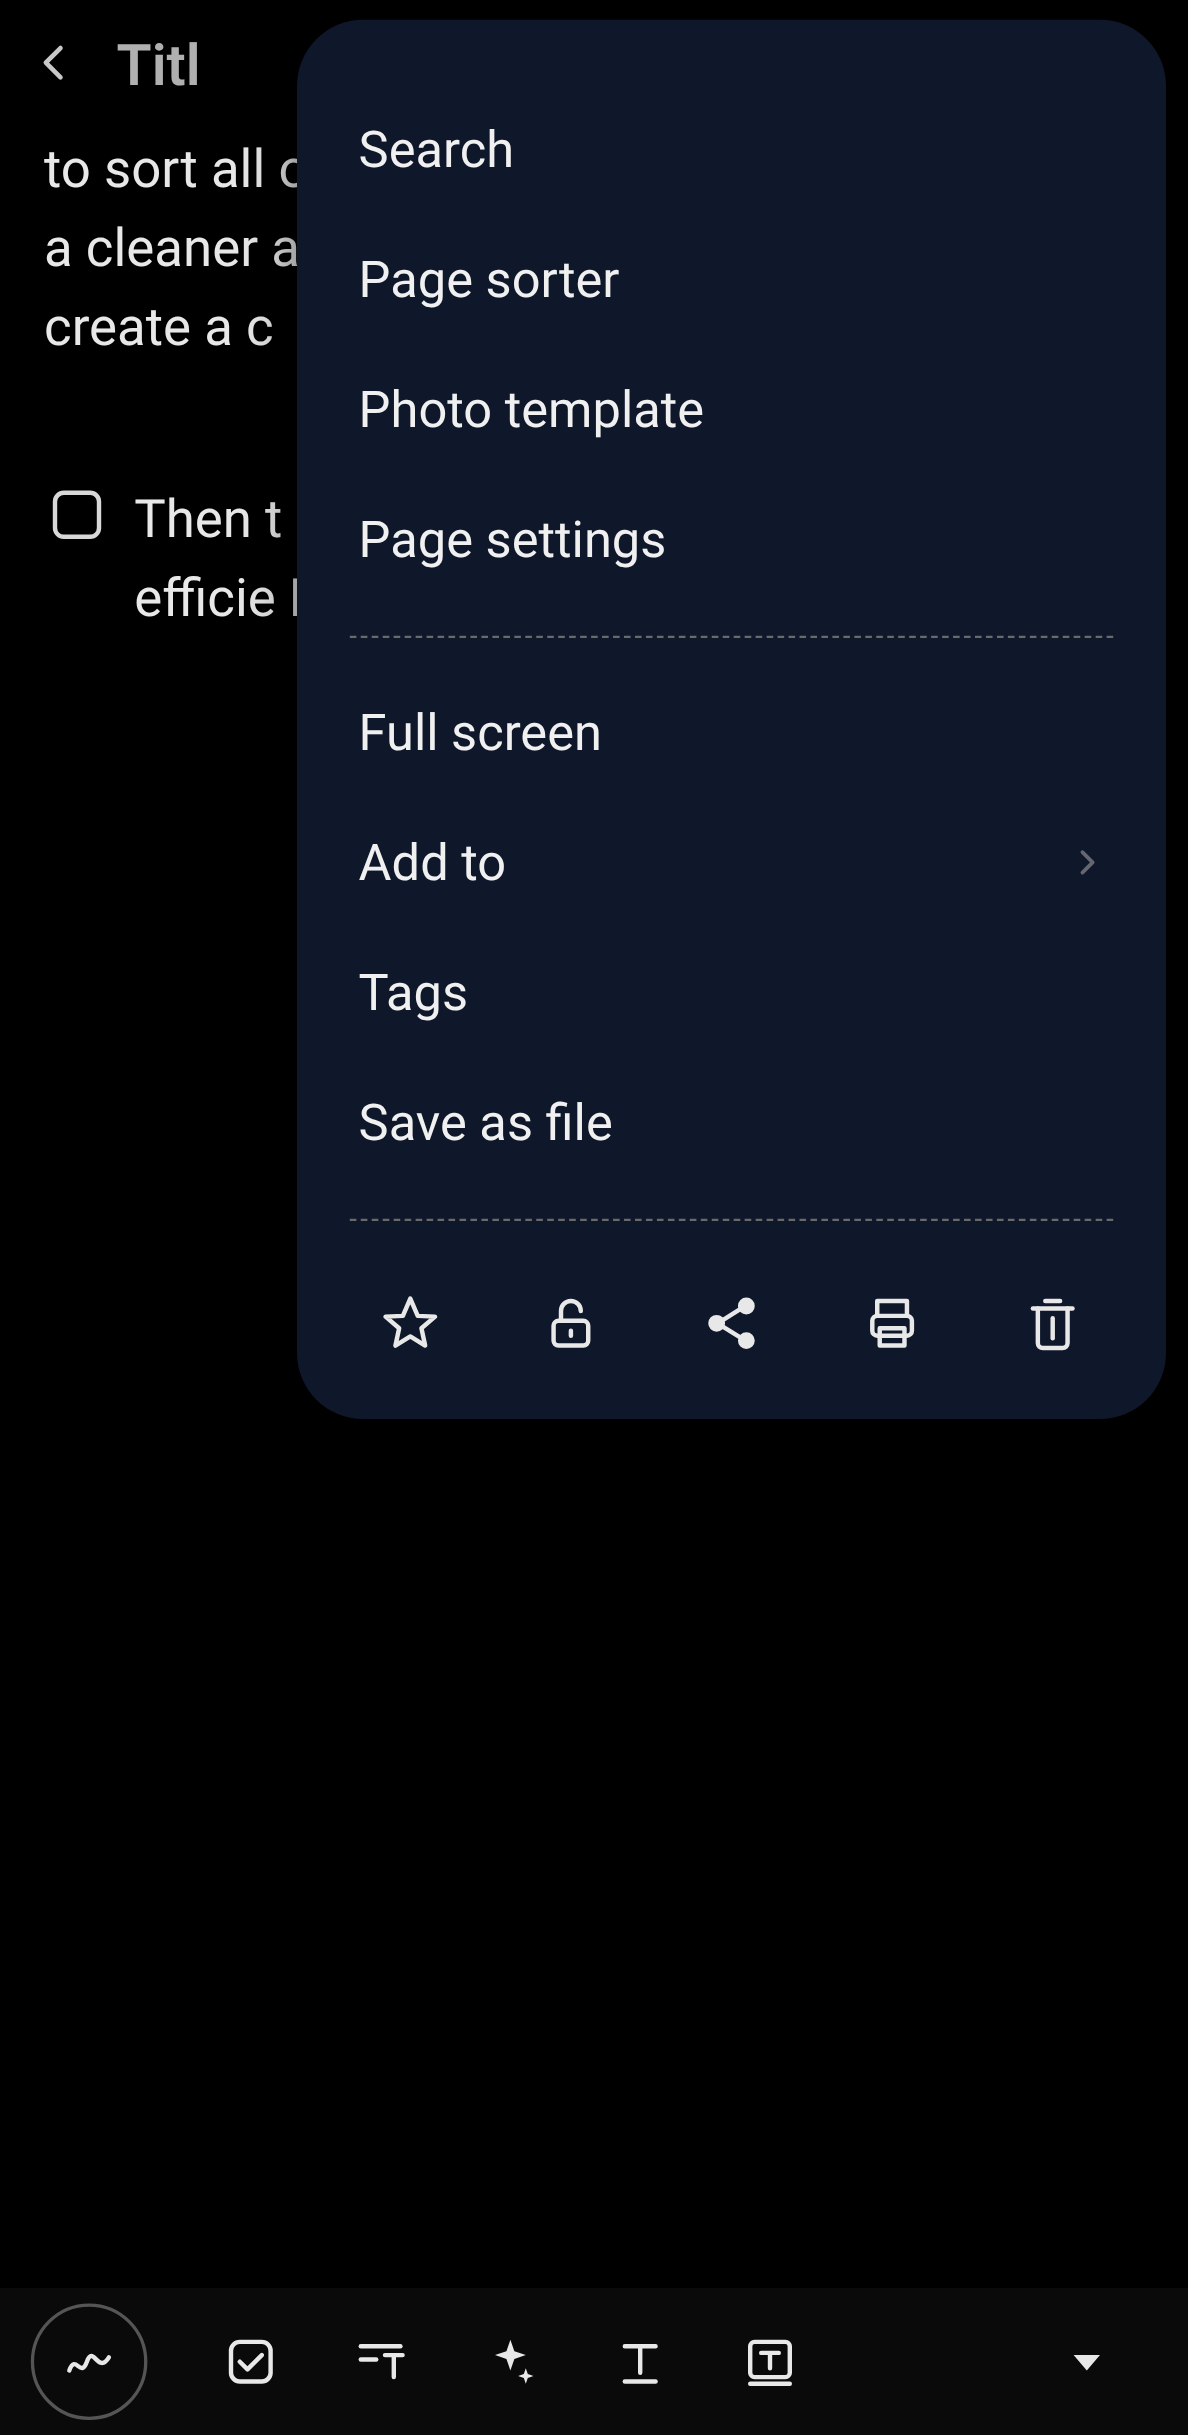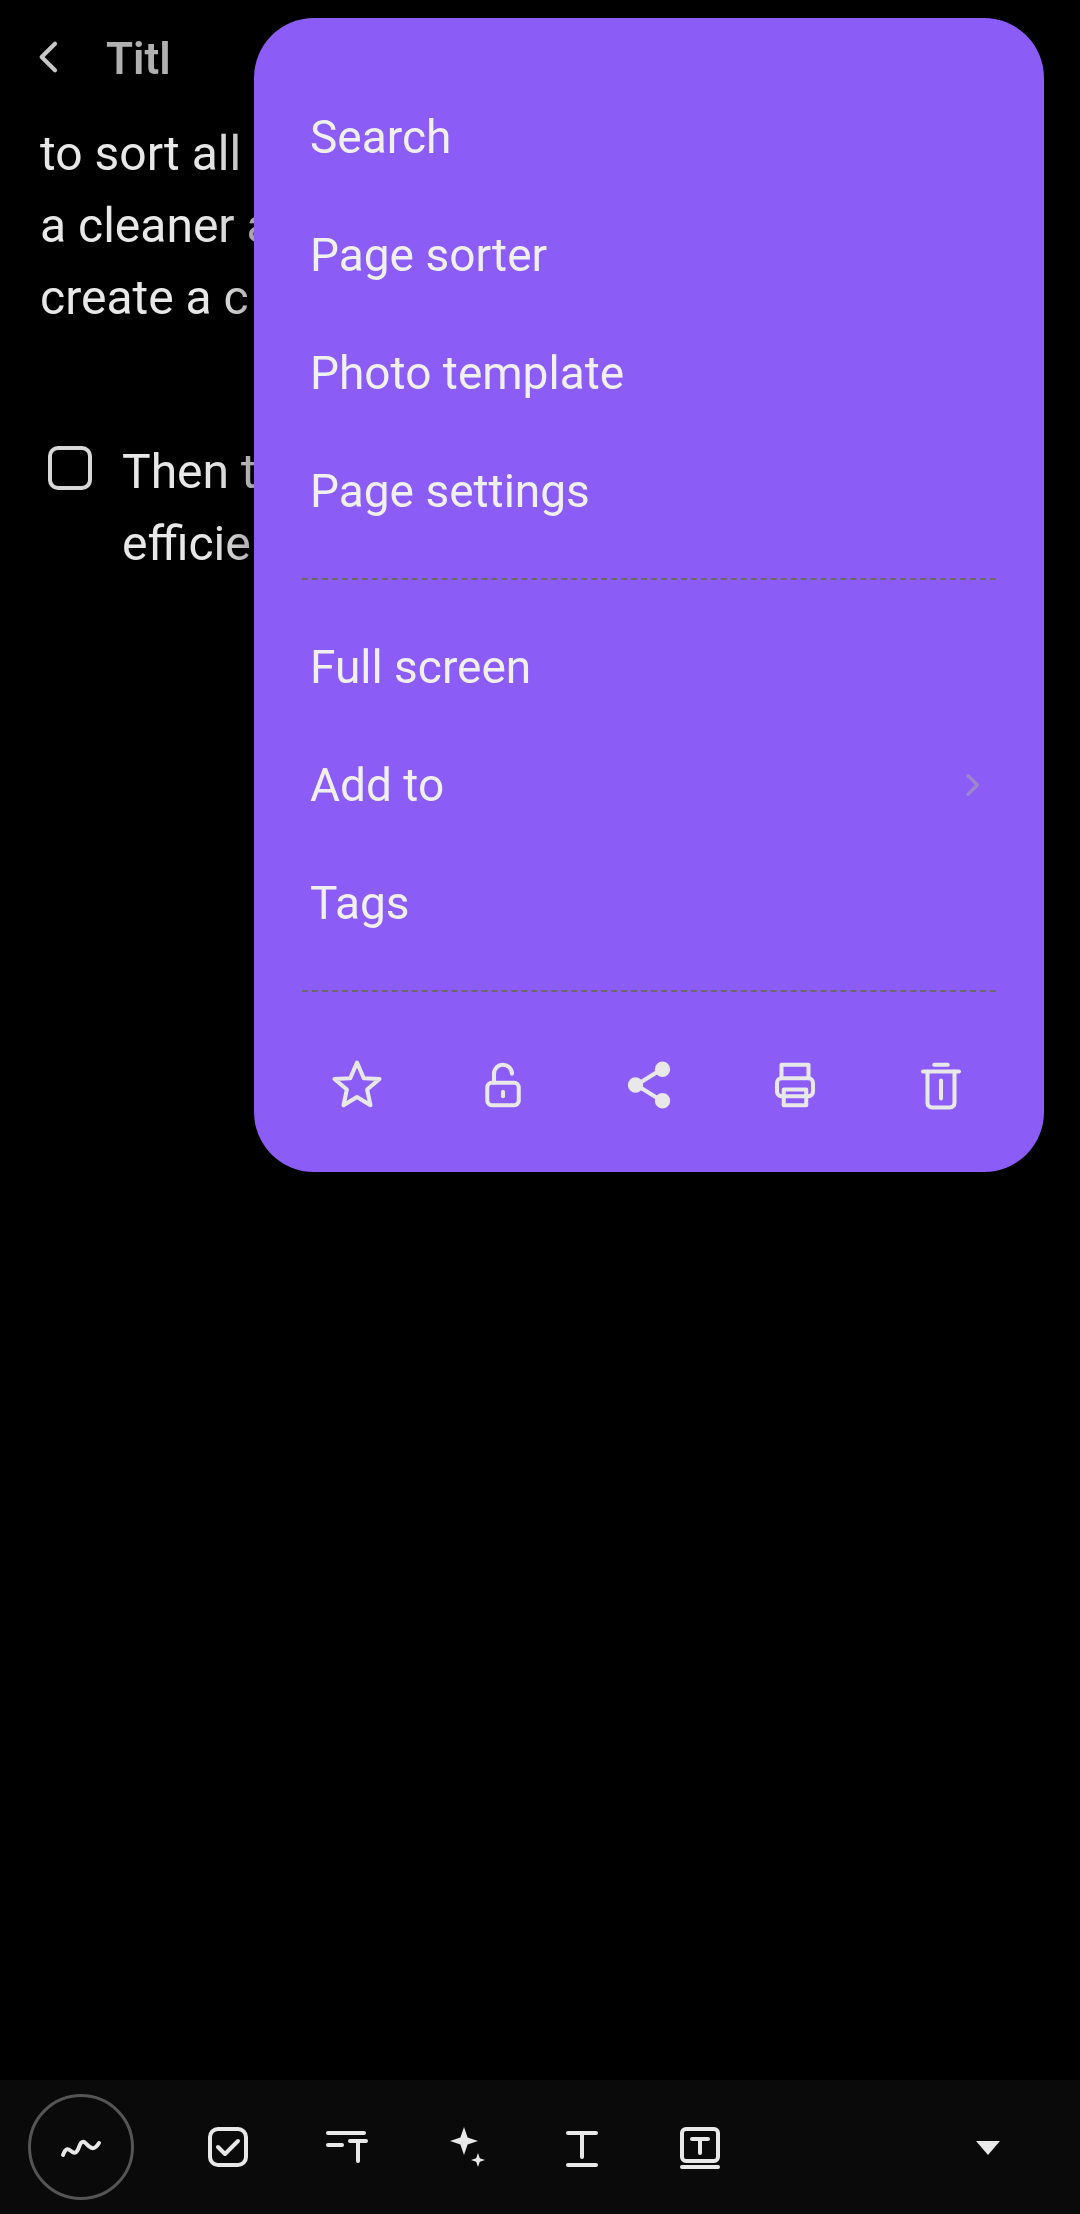--- a/index.html
+++ b/index.html
@@ -15,21 +15,21 @@
     .header {
       height: 118px;
       display: flex;
       align-items: center;
       padding: 0 30px;
       gap: 36px;
       background: #000;
     }
     .back-arrow svg { width: 40px; height: 40px; }
     .title {
-      font-size: 44px;
+      font-size: 52px;
       font-weight: 600;
       color: #b0b0b0;
     }
     .content {
       padding: 0 40px;
       background: #000;
     }
     .block1 {
       font-size: 48px;
       line-height: 1.5;
@@ -55,23 +55,23 @@
     }
     .block2 {
       font-size: 48px;
       line-height: 1.5;
       color: #e8e8e8;
     }
     
     .popup {
       position: absolute;
       top: 18px;
-      left: 254px;
+      left: 270px;
       width: 790px;
-      background: #8b5cf6;
+      background: #0f172a;
       border-radius: 60px;
       padding: 60px 0 44px 0;
       box-shadow: 0 10px 50px rgba(0,0,0,0.6);
     }
     .menu-item {
       display: flex;
       align-items: center;
       justify-content: space-between;
       padding: 32px 56px;
       font-size: 46px;
@@ -161,20 +161,23 @@
       </div>
       <div class="menu-item">
         <span>Add to</span>
         <span class="chev"><svg viewBox="0 0 24 24" fill="none" stroke="#aaa" stroke-width="2.5" stroke-linecap="round" stroke-linejoin="round">
             <polyline points="9 5 16 12 9 19"></polyline>
           </svg></span>
       </div>
       <div class="menu-item">
         <span>Tags</span>
       </div>
+      <div class="menu-item">
+        <span>Save as file</span>
+      </div>
     </div>
   <hr class="divider">
   <div class="icon-row">
     <div class="ibtn">
       <svg viewBox="0 0 24 24" fill="none" stroke="#e8e8e8" stroke-width="1.8" stroke-linejoin="round">
           <polygon points="12 2 15 9 22 9.3 16.5 14 18 21 12 17.3 6 21 7.5 14 2 9.3 9 9"></polygon>
         </svg>
     </div>
     <div class="ibtn">
       <svg viewBox="0 0 24 24" fill="none" stroke="#e8e8e8" stroke-width="1.8" stroke-linecap="round">

